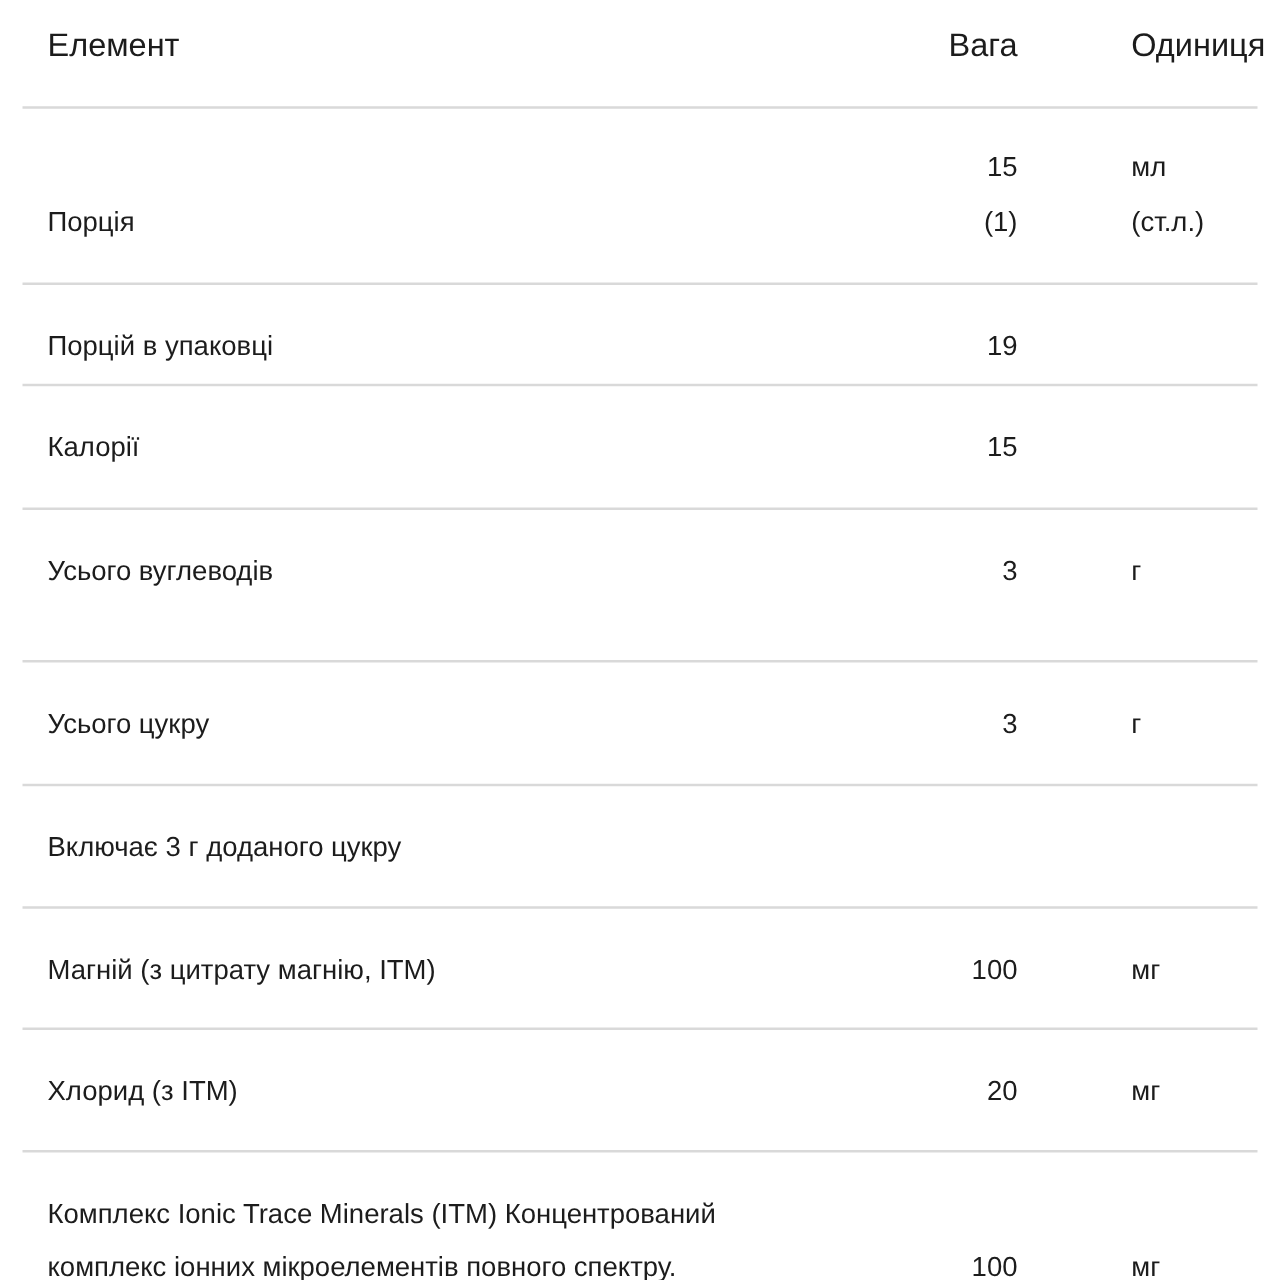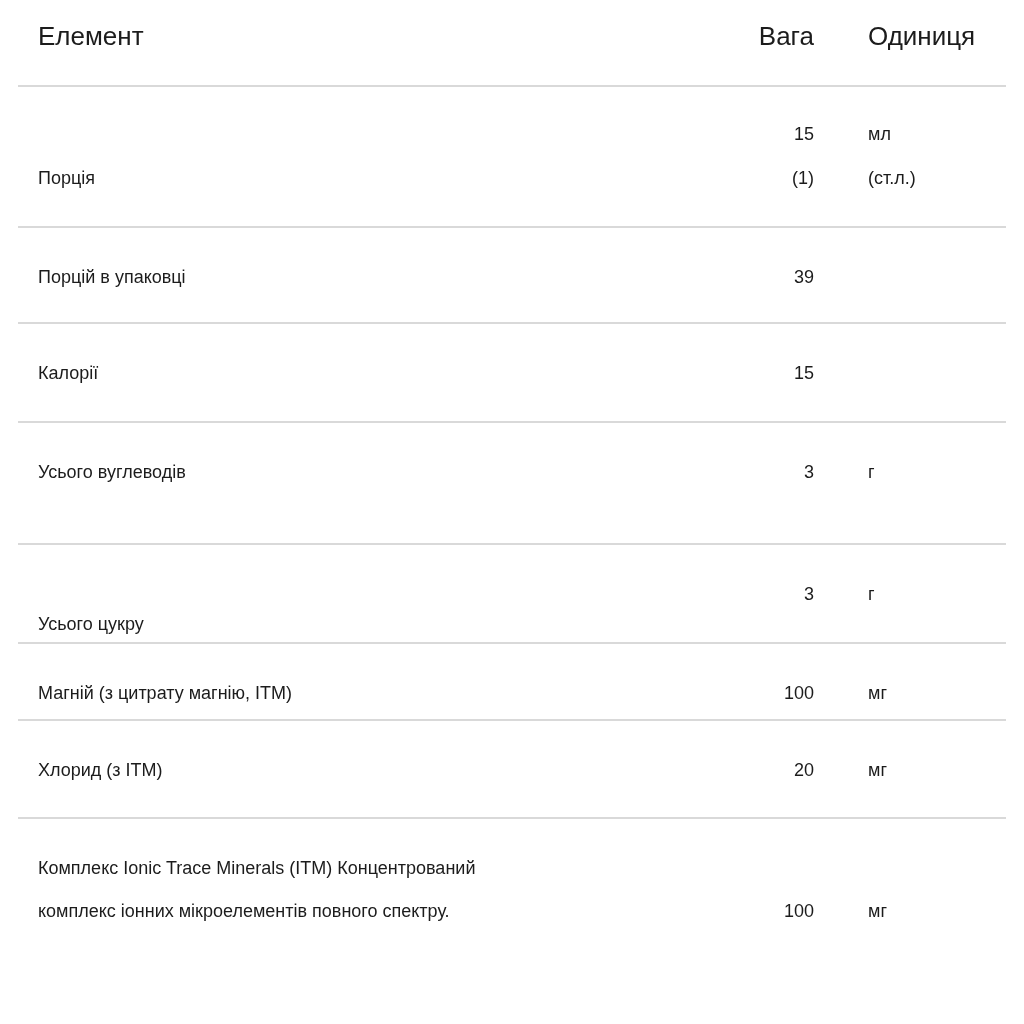--- a/index.html
+++ b/index.html
@@ -9,24 +9,24 @@
       color: #1c1c1c;
       position: relative;
     }
     .table { position: absolute; left: 18px; top: 0; width: 988px; }
     .row {
       position: relative;
       border-bottom: 2px solid #d9d9d9;
       box-sizing: border-box;
     }
     .row.last { border-bottom: none; }
-    .cell { position: absolute; font-size: 18px; line-height: 22px; white-space: nowrap; }
+    .cell { position: absolute; font-size: 22px; line-height: 22px; white-space: nowrap; }
     .c-name { left: 20px; }
     .c-weight { right: 192px; text-align: right; }
-    .c-unit { left: 850px; }
+    .c-unit { left: 887px; }
     .header .cell { font-size: 26px; }
   </style>
 </head>
 <body>
 
 <div class="table">
 
   <div class="row header" style="height:87px;">
     <span class="cell c-name" style="top:25px;">Елемент</span>
     <span class="cell c-weight" style="top:25px;margin-left:24px;">Вага</span>
@@ -34,46 +34,51 @@
   </div>
 
   <div class="row" style="height:141px;">
     <span class="cell c-name" style="top:80px;">Порція</span>
     <span class="cell c-weight" style="top:36px;">15</span>
     <span class="cell c-weight" style="top:80px;">(1)</span>
     <span class="cell c-unit" style="top:36px;">мл</span>
     <span class="cell c-unit" style="top:80px;">(ст.л.)</span>
   </div>
 
-  <div class="row" style="height:96px;">
+  <div class="row" style="height:81px;">
     <span class="cell c-name" style="top:38px;">Порцій в упаковці</span>
-    <span class="cell c-weight" style="top:38px;">39</span>
+    <span class="cell c-weight" style="top:38px;">19</span>
     <span class="cell c-unit" style="top:38px;"></span>
   </div>
 
   <div class="row" style="height:99px;">
     <span class="cell c-name" style="top:38px;">Калорії</span>
     <span class="cell c-weight" style="top:38px;">15</span>
     <span class="cell c-unit" style="top:38px;"></span>
   </div>
 
   <div class="row" style="height:122px;">
     <span class="cell c-name" style="top:38px;">Усього вуглеводів</span>
     <span class="cell c-weight" style="top:38px;">3</span>
     <span class="cell c-unit" style="top:38px;">г</span>
   </div>
 
   <div class="row" style="height:99px;">
-    <span class="cell c-name" style="top:38px;margin-top:30px;">Усього цукру</span>
+    <span class="cell c-name" style="top:38px;">Усього цукру</span>
     <span class="cell c-weight" style="top:38px;">3</span>
     <span class="cell c-unit" style="top:38px;">г</span>
   </div>
 
+  <div class="row" style="height:98px;">
+    <span class="cell c-name" style="top:38px;">Включає 3 г доданого цукру</span>
+    <span class="cell c-weight" style="top:38px;"></span>
+    <span class="cell c-unit" style="top:38px;"></span>
+  </div>
 
-  <div class="row" style="height:77px;">
+  <div class="row" style="height:97px;">
     <span class="cell c-name" style="top:38px;">Магній (з цитрату магнію, ITM)</span>
     <span class="cell c-weight" style="top:38px;">100</span>
     <span class="cell c-unit" style="top:38px;">мг</span>
   </div>
 
   <div class="row" style="height:98px;">
     <span class="cell c-name" style="top:38px;">Хлорид (з ITM)</span>
     <span class="cell c-weight" style="top:38px;">20</span>
     <span class="cell c-unit" style="top:38px;">мг</span>
   </div>

